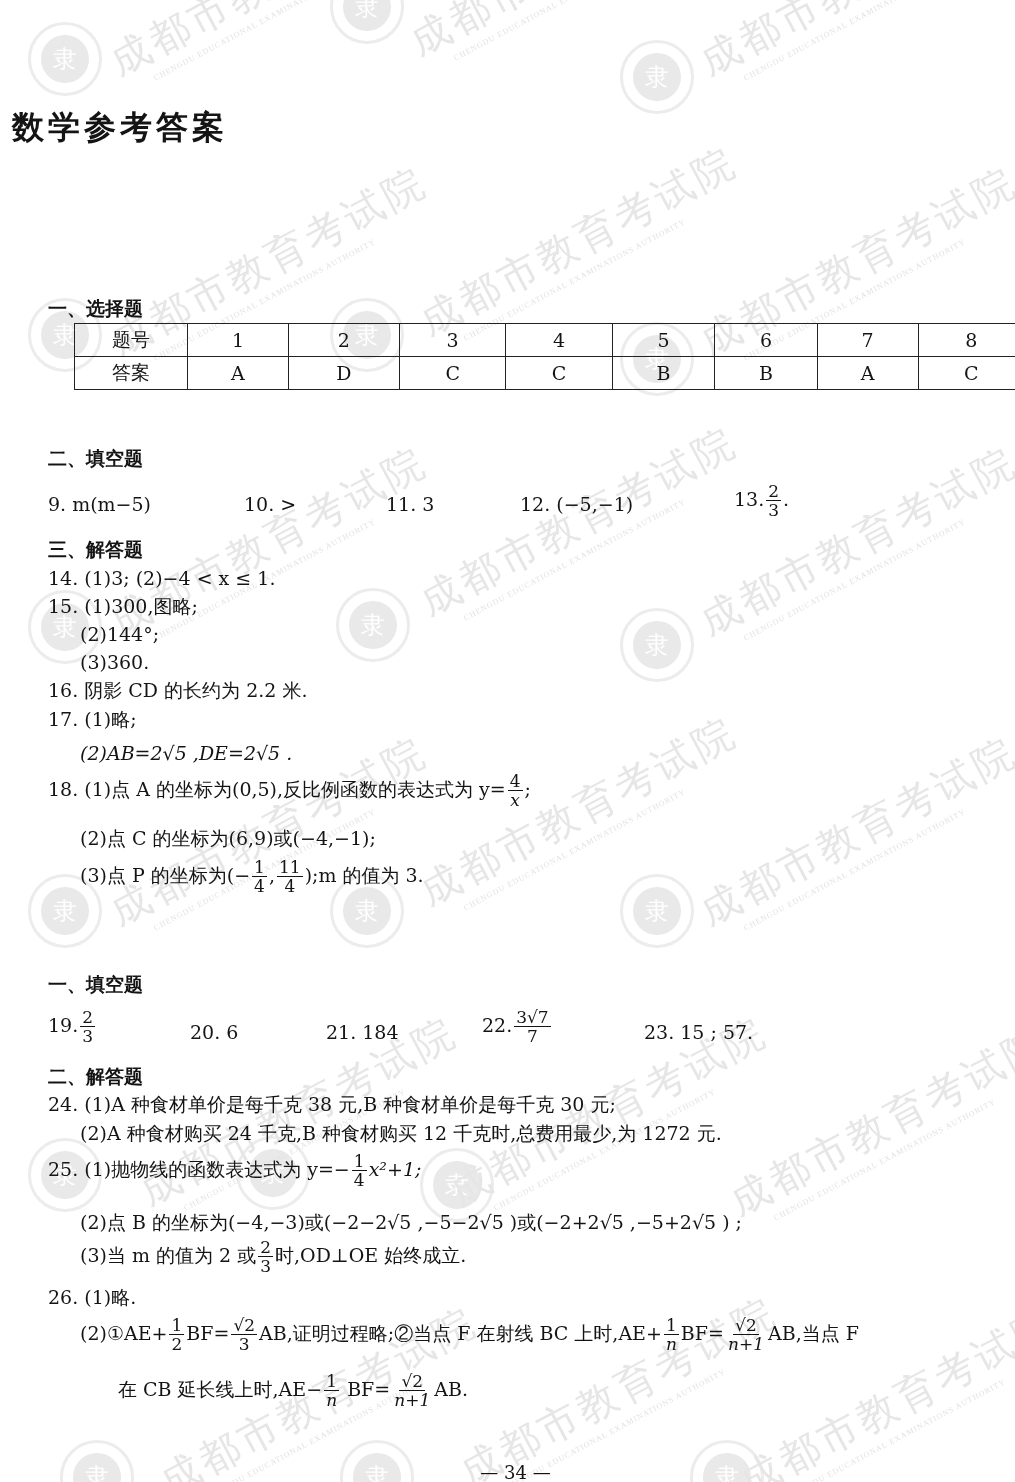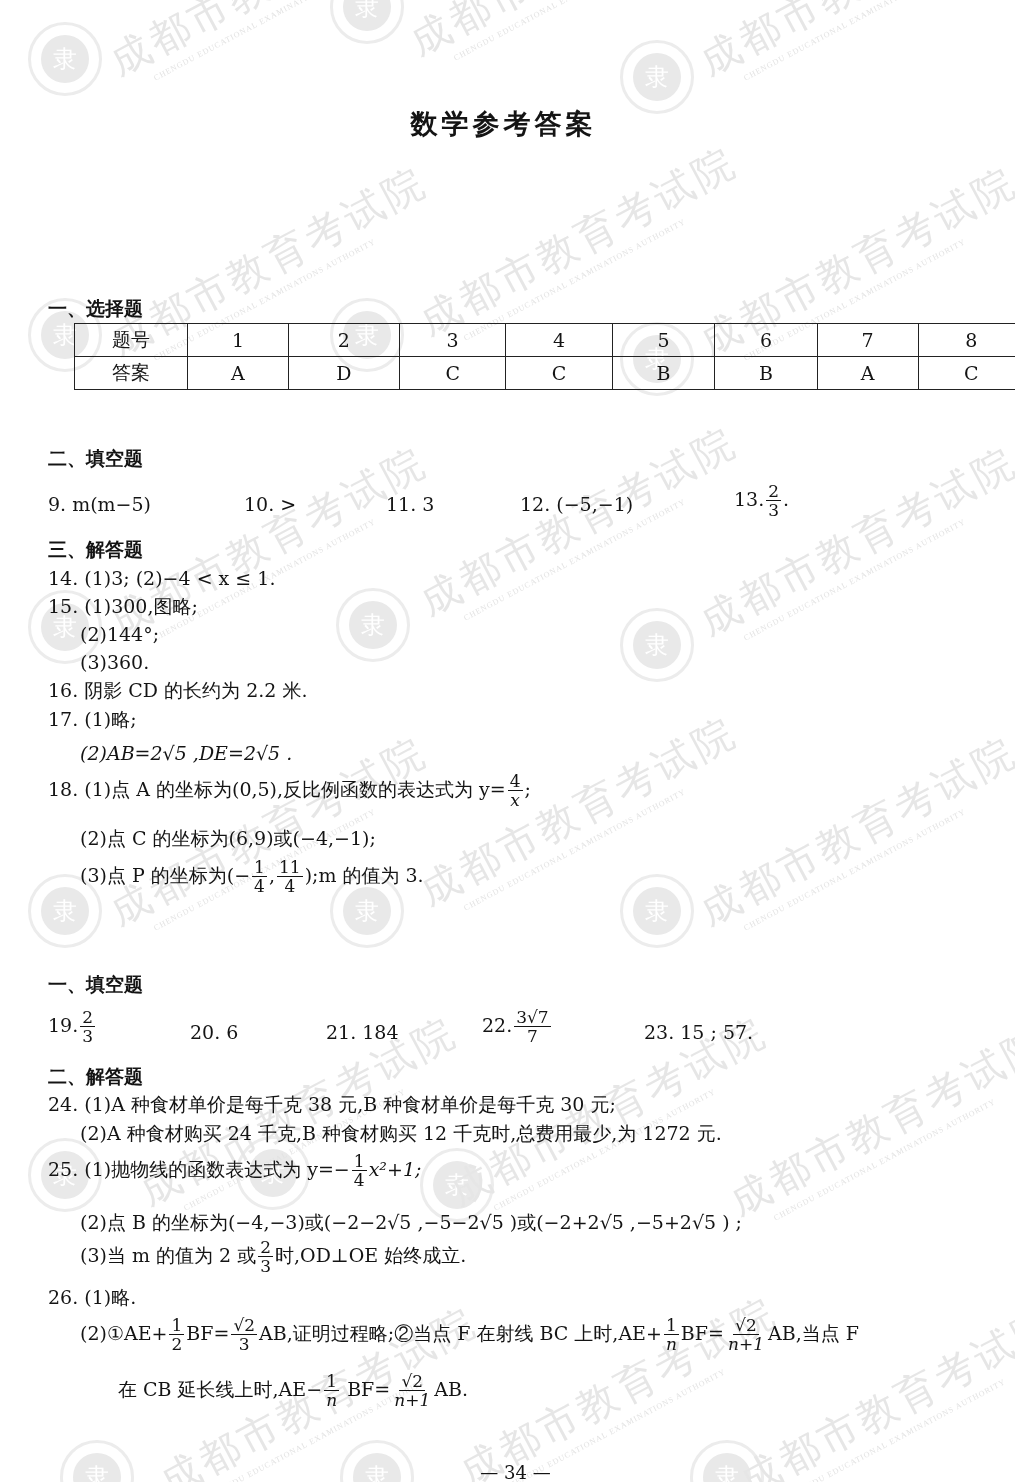--- a/index.html
+++ b/index.html
@@ -25,21 +25,21 @@
     color: #e6e6e6; font-size: 40px; letter-spacing: 4px; white-space: nowrap;
     font-family: "DejaVu Serif", serif;
   }
   .wm-text small {
     display: block; font-size: 8px; letter-spacing: 1px; color: #e2e2e2; margin-left: 30px;
     font-family: "Liberation Serif", serif;
   }
   
   .content { position: absolute; inset: 0; z-index: 1; }
   .abs { position: absolute; white-space: nowrap; }
-  .title { left: 6px; width: 995px; text-align: center; top: 106px; font-size: 27px; font-weight: bold; letter-spacing: 4px; font-family: "DejaVu Sans", sans-serif; }
+  .title { left: 12px; width: 995px; text-align: left; top: 106px; font-size: 32px; font-weight: bold; letter-spacing: 4px; font-family: "DejaVu Sans", sans-serif; }
   .vol-head { left: 0; width: 995px; text-align: center; font-size: 25px; font-weight: bold; font-family: "DejaVu Sans", sans-serif; }
   .part-head { left: 0; width: 995px; text-align: center; font-size: 21px; font-weight: bold; font-family: "DejaVu Sans", sans-serif; }
   .sec-head { left: 48px; font-size: 19px; font-weight: bold; font-family: "DejaVu Sans", sans-serif; }
   .line { font-size: 19px; line-height: 24px; }
   .it { font-style: italic; }
   .frac { display: inline-flex; flex-direction: column; align-items: center; vertical-align: middle; font-size: 17px; line-height: 18px; margin: 0 2px; }
   .frac .num { border-bottom: 1.3px solid #141414; padding: 0 2px; }
   .frac .den { padding: 0 2px; }
 
   

